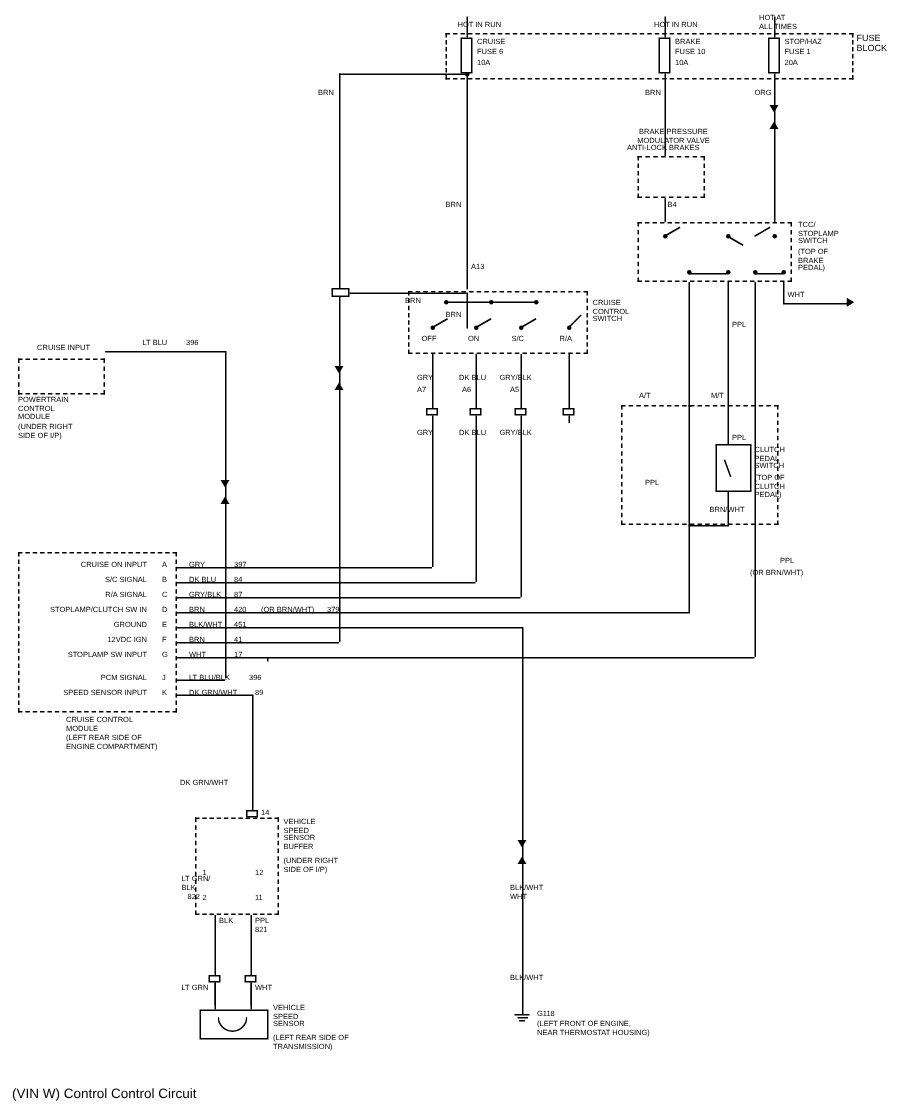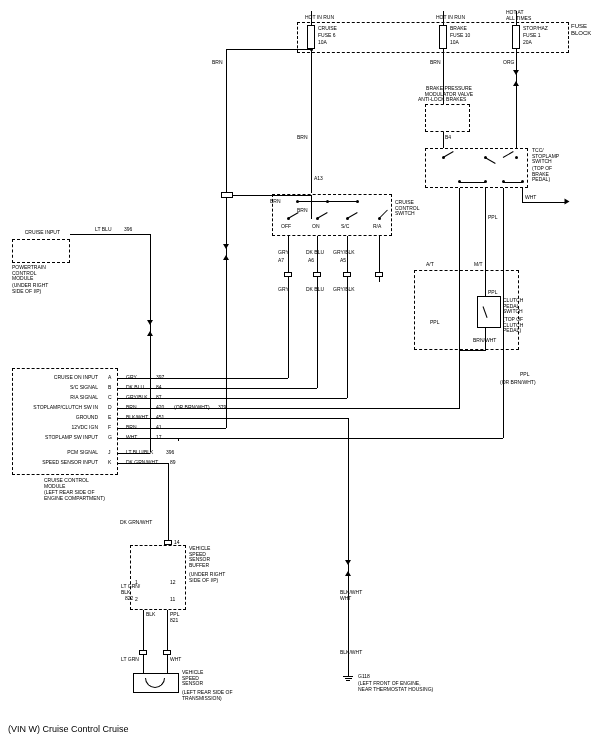--- a/index.html
+++ b/index.html
@@ -332,13 +332,13 @@
 <div class="wire v" style="left:167px; top:655px; height:18px;"></div>
 
 <div class="solid-box" style="left:133px; top:673px; width:46px; height:20px;"></div>
 <div class="viss" style="left:145px; top:678px;"></div>
 <span class="lbl sm" style="left:182px; top:670px; white-space:pre;">VEHICLE
 SPEED
 SENSOR</span>
 <span class="lbl sm" style="left:182px; top:690px; white-space:pre;">(LEFT REAR SIDE OF
 TRANSMISSION)</span>
 
-<span class="lbl" style="left:8px; top:725px; font-size:9px;">(VIN W)    Cruise Control Cruise</span>
+<span class="lbl" style="left:8px; top:725px; font-size:9px;">(VIN W)    Control Control Circuit</span>
 
 </body></html>

